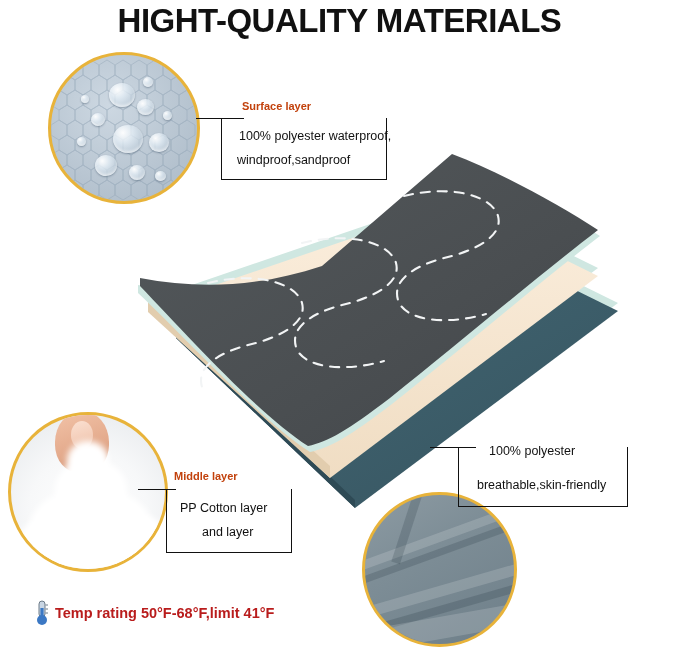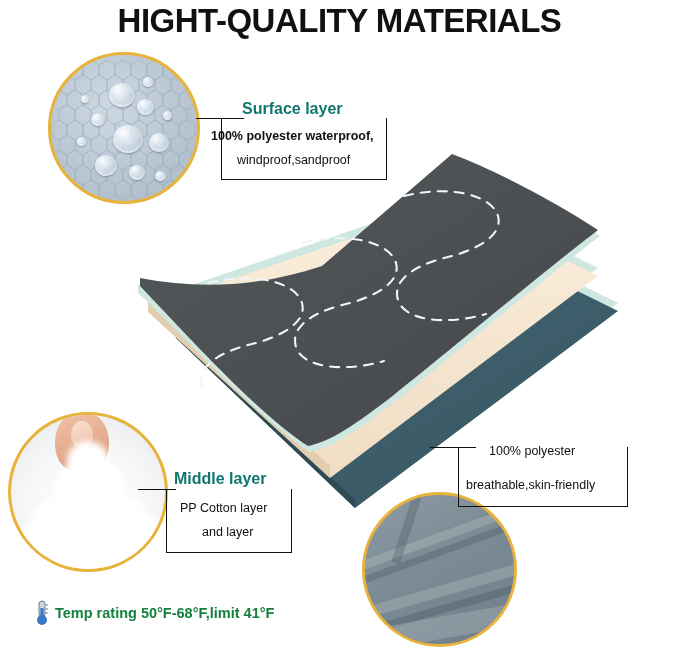--- a/index.html
+++ b/index.html
@@ -111,23 +111,23 @@
     background: rgba(255,255,255,0.16);
   }
   .fold-dark {
     position: absolute;
     background: rgba(20,40,50,0.18);
   }
 
   
   .callout-title {
     position: absolute;
-    font-size: 16px;
+    font-size: 11px;
     font-weight: bold;
-    color: #0f766e;
+    color: #c2410c;
     white-space: nowrap;
   }
   .callout-box {
     position: absolute;
     border: 1.4px solid #111111;
     border-top: none;
     box-sizing: border-box;
   }
   .callout-text {
     position: absolute;
@@ -149,21 +149,21 @@
     position: absolute;
     left: 34px;
     top: 600px;
     display: flex;
     align-items: center;
     gap: 5px;
   }
   .temp-text {
     font-size: 14.5px;
     font-weight: bold;
-    color: #15803d;
+    color: #b91c1c;
     white-space: nowrap;
   }
 
   svg { display: block; }
 </style>
 </head>
 <body>
 
 <div id="root">
 
@@ -265,33 +265,33 @@
     <div class="fold-dark" style="left:-10px;top:50px;width:190px;height:7px;transform:rotate(-20deg);"></div>
     <div class="fold" style="left:-10px;top:88px;width:190px;height:11px;transform:rotate(-16deg);"></div>
     <div class="fold-dark" style="left:-10px;top:108px;width:190px;height:8px;transform:rotate(-16deg);"></div>
     <div class="fold" style="left:-20px;top:122px;width:190px;height:22px;transform:rotate(-10deg);"></div>
     <div class="fold-dark" style="left:40px;top:-20px;width:9px;height:90px;transform:rotate(18deg);"></div>
   </div>
 
   <div class="lead" style="left:196px;top:118px;width:48px;"></div>
   <div class="callout-title" style="left:242px;top:100px;">Surface layer</div>
   <div class="callout-box" style="left:221px;top:118px;width:166px;height:62px;"></div>
-  <div class="callout-text" style="left:211px;top:126px;font-weight:bold;">100% polyester waterproof,</div>
+  <div class="callout-text" style="left:239px;top:126px;">100% polyester waterproof,</div>
   <div class="callout-text" style="left:237px;top:150px;">windproof,sandproof</div>
 
   <div class="lead" style="left:138px;top:489px;width:38px;"></div>
   <div class="callout-title" style="left:174px;top:470px;">Middle layer</div>
   <div class="callout-box" style="left:166px;top:489px;width:126px;height:64px;"></div>
   <div class="callout-text" style="left:180px;top:498px;">PP Cotton layer</div>
   <div class="callout-text" style="left:202px;top:522px;">and layer</div>
 
   <div class="lead" style="left:430px;top:447px;width:46px;"></div>
   <div class="callout-box" style="left:458px;top:447px;width:170px;height:60px;"></div>
   <div class="callout-text" style="left:489px;top:441px;">100% polyester</div>
-  <div class="callout-text" style="left:466px;top:475px;">breathable,skin-friendly</div>
+  <div class="callout-text" style="left:477px;top:475px;">breathable,skin-friendly</div>
 
   <div class="temp-row">
     <svg width="16" height="26" viewBox="0 0 16 26">
       <rect x="5" y="1" width="6" height="16" rx="3" fill="#c9d6e4" stroke="#6d7b88" stroke-width="1"></rect>
       <circle cx="8" cy="20" r="5" fill="#3b78c4"></circle>
       <rect x="6.4" y="8" width="3.2" height="11" fill="#3b78c4"></rect>
       <line x1="11.5" y1="5" x2="14" y2="5" stroke="#6d7b88" stroke-width="1"></line>
       <line x1="11.5" y1="9" x2="14" y2="9" stroke="#6d7b88" stroke-width="1"></line>
       <line x1="11.5" y1="13" x2="14" y2="13" stroke="#6d7b88" stroke-width="1"></line>
     </svg>

